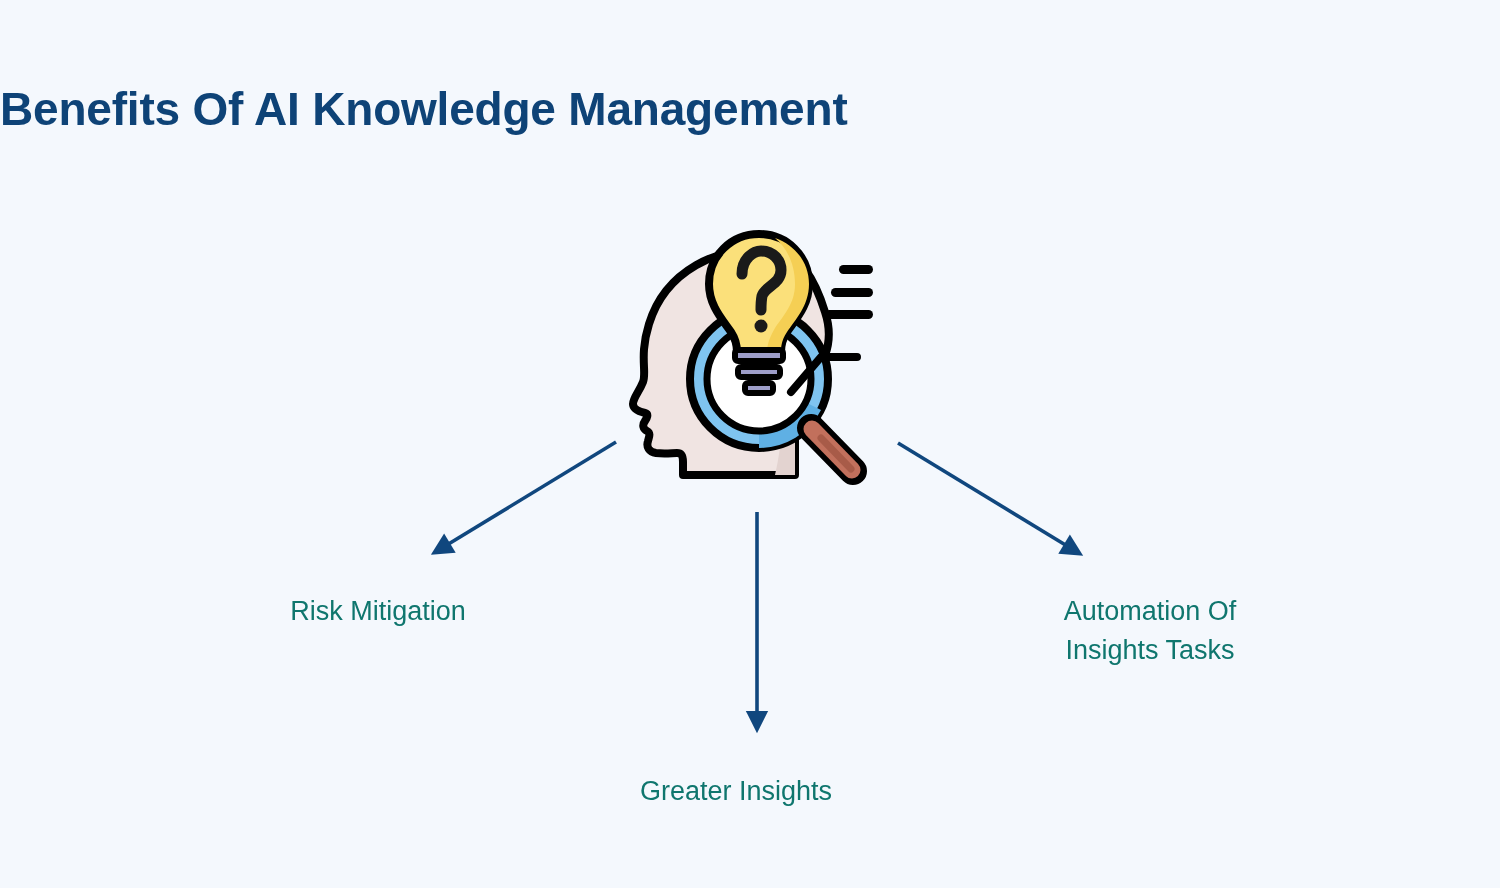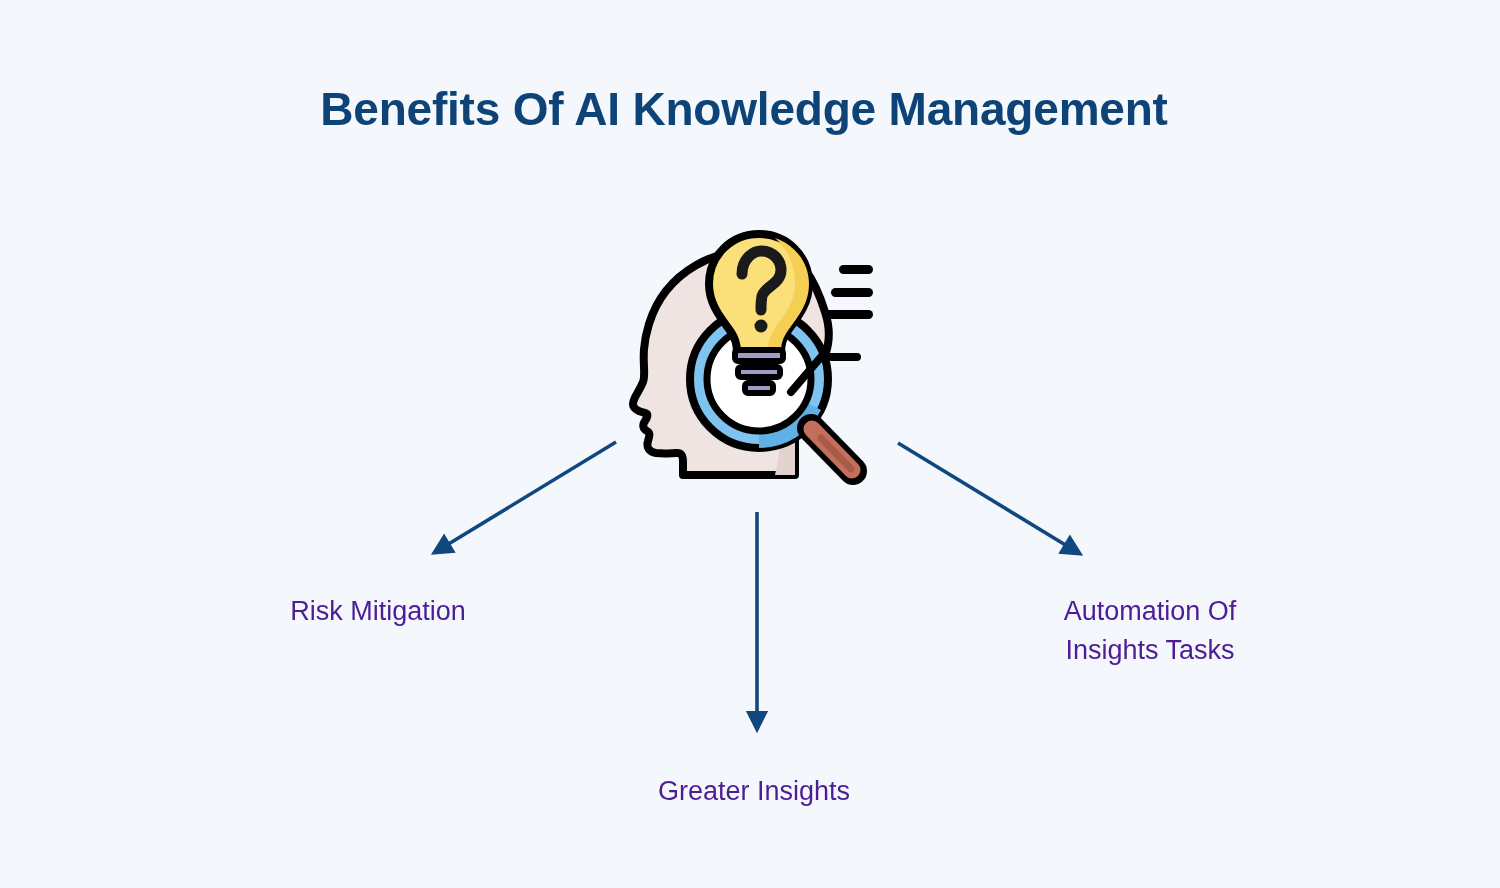--- a/index.html
+++ b/index.html
@@ -20,21 +20,21 @@
     height: 888px;
     background: #f4f8fd;
   }
 
   
   #page-title {
     position: absolute;
     left: 0;
     top: 84px;
     width: 1488px;
-    text-align: center;
+    text-align: left;
     font-size: 46px;
     font-weight: bold;
     color: #0e4377;
     letter-spacing: -0.2px;
     line-height: 1.1;
     white-space: nowrap;
   }
 
   
   #illustration {
@@ -56,34 +56,34 @@
     left: 0;
     top: 0;
     width: 1500px;
     height: 888px;
     pointer-events: none;
   }
 
   
   .branch-label {
     position: absolute;
-    color: #4c1d95;
+    color: #0f766e;
     font-size: 27px;
     font-weight: 500;
     line-height: 1.45;
     text-align: center;
     white-space: pre-line;
   }
   #label-risk-mitigation {
     left: 178px;
     top: 592px;
     width: 400px;
   }
   #label-greater-insights {
-    left: 554px;
+    left: 536px;
     top: 772px;
     width: 400px;
   }
   #label-automation {
     left: 955px;
     top: 592px;
     width: 390px;
   }
 </style>
 </head>

